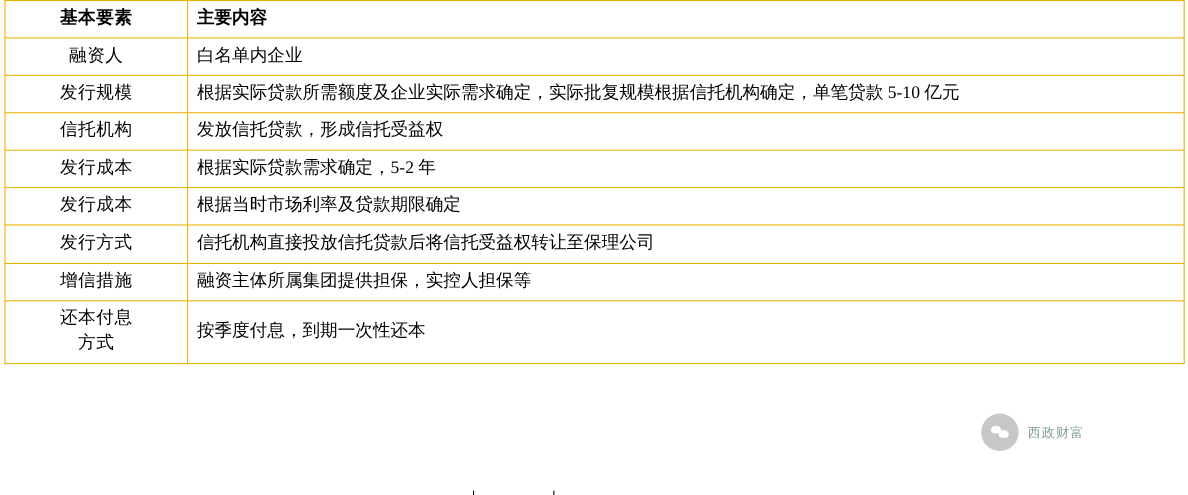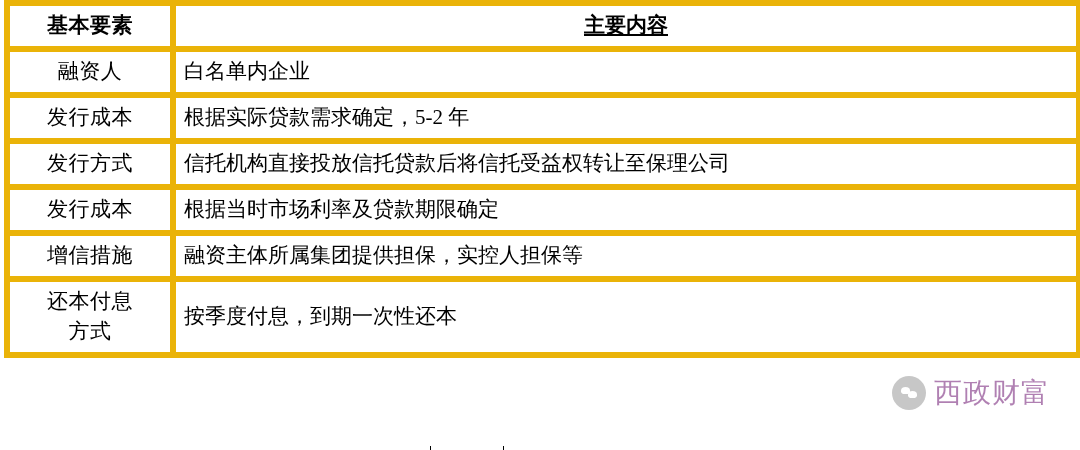--- a/index.html
+++ b/index.html
@@ -21,23 +21,23 @@
     height: 450px;
     box-sizing: border-box;
   }
   table.doc-table {
     border-collapse: collapse;
     width: 1072px;
     margin: 0 0 0 4px;
     table-layout: fixed;
   }
   table.doc-table td {
-    border: 6px solid #eab308;
+    border: 1px solid #eab308;
     vertical-align: middle;
-    font-size: 21px;
+    font-size: 16px;
     line-height: 1.38;
     padding: 5px 8px 6px 8px;
     box-sizing: border-box;
   }
   col.col-key { width: 166px; }
   col.col-val { width: 906px; }
 
   td.key-cell {
     text-align: center;
     font-weight: normal;
@@ -45,23 +45,22 @@
   }
   td.val-cell {
     text-align: left;
     padding-left: 12px;
   }
   tr.header-row td {
     font-weight: bold;
     text-align: center;
   }
   tr.header-row td.val-cell {
-    text-align: center;
+    text-align: left;
     padding-left: 8px;
-    text-decoration: underline;
   }
   .key-two-line {
     display: block;
     line-height: 1.42;
   }
   
   .watermark {
     position: absolute;
     right: 18px;
     bottom: 34px;
@@ -96,22 +95,22 @@
     position: absolute;
     left: 16px;
     top: 15px;
     width: 9px;
     height: 7px;
     border-radius: 50% 50% 40% 40%;
     background: #ffffff;
   }
   .wm-text {
     font-family: "Liberation Sans", "DejaVu Sans", sans-serif;
-    font-size: 28px;
-    color: #701a75;
+    font-size: 12px;
+    color: #14532d;
     letter-spacing: 1px;
     white-space: nowrap;
   }
   
   .bottom-artifact {
     position: absolute;
     left: 430px;
     bottom: 0;
     width: 74px;
     height: 4px;
@@ -134,35 +133,43 @@
       <tr class="header-row">
         <td class="key-cell">基本要素</td>
         <td class="val-cell">主要内容</td>
       </tr>
 
       <tr>
         <td class="key-cell">融资人</td>
         <td class="val-cell">白名单内企业</td>
       </tr>
 
+      <tr>
+        <td class="key-cell">发行规模</td>
+        <td class="val-cell">根据实际贷款所需额度及企业实际需求确定，实际批复规模根据信托机构确定，单笔贷款 5-10 亿元</td>
+      </tr>
 
+      <tr>
+        <td class="key-cell">信托机构</td>
+        <td class="val-cell">发放信托贷款，形成信托受益权</td>
+      </tr>
 
       <tr>
         <td class="key-cell">发行成本</td>
         <td class="val-cell">根据实际贷款需求确定，5-2 年</td>
       </tr>
 
       <tr>
-        <td class="key-cell">发行方式</td>
-        <td class="val-cell">信托机构直接投放信托贷款后将信托受益权转让至保理公司</td>
+        <td class="key-cell">发行成本</td>
+        <td class="val-cell">根据当时市场利率及贷款期限确定</td>
       </tr>
 
       <tr>
-        <td class="key-cell">发行成本</td>
-        <td class="val-cell">根据当时市场利率及贷款期限确定</td>
+        <td class="key-cell">发行方式</td>
+        <td class="val-cell">信托机构直接投放信托贷款后将信托受益权转让至保理公司</td>
       </tr>
 
       <tr>
         <td class="key-cell">增信措施</td>
         <td class="val-cell">融资主体所属集团提供担保，实控人担保等</td>
       </tr>
 
       <tr>
         <td class="key-cell">
           <span class="key-two-line">还本付息</span>

